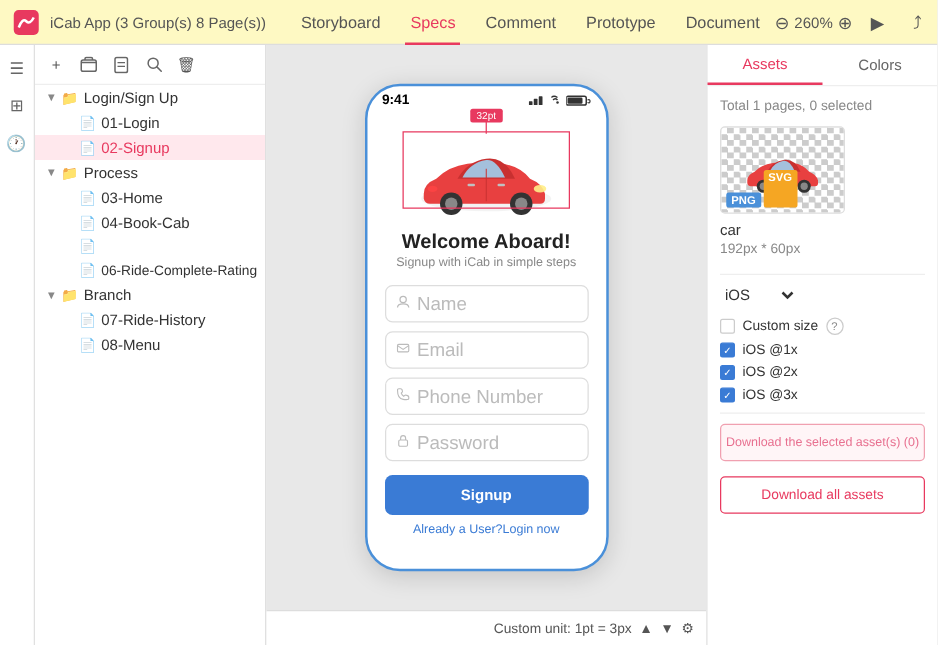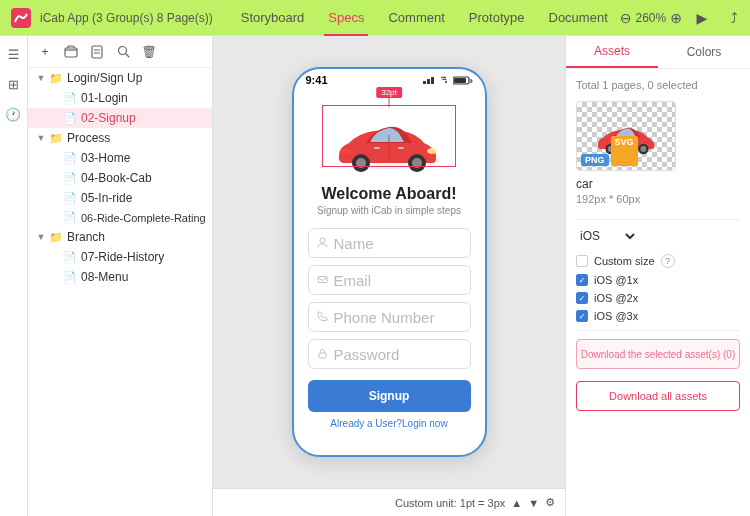--- a/index.html
+++ b/index.html
@@ -1,19 +1,19 @@
 <!DOCTYPE html>
 <html><head>
   <meta charset="utf-8">
   <style>
     * { box-sizing: border-box; margin: 0; padding: 0; }
     body { font-family: -apple-system, BlinkMacSystemFont, 'Segoe UI', sans-serif; font-size: 13px; background: #f0f0f0; width: 750px; height: 516px; overflow: hidden; display: flex; flex-direction: column; }
 
     
-    .top-bar { height: 36px; background: #bef264; border-bottom: 1px solid #ddd; display: flex; align-items: center; padding: 0 10px; gap: 0; }
+    .top-bar { height: 36px; background: #fef9c3; border-bottom: 1px solid #ddd; display: flex; align-items: center; padding: 0 10px; gap: 0; }
     .top-bar-logo { width: 28px; height: 28px; margin-right: 8px; display: flex; align-items: center; justify-content: center; }
     .top-bar-logo svg { width: 22px; height: 22px; }
     .top-bar-title { font-size: 12px; color: #555; margin-right: 16px; white-space: nowrap; }
     .top-nav { display: flex; gap: 0; flex: 1; justify-content: center; align-items: center; }
     .top-nav-item { padding: 0 12px; height: 36px; display: flex; align-items: center; font-size: 13px; color: #555; cursor: pointer; position: relative; }
     .top-nav-item.active { color: #e83a5f; }
     .top-nav-item.active::after { content: ''; position: absolute; bottom: 0; left: 8px; right: 8px; height: 2px; background: #e83a5f; }
     .top-nav-right { display: flex; align-items: center; gap: 8px; }
     .zoom-control { display: flex; align-items: center; gap: 4px; font-size: 12px; color: #555; }
     .icon-btn { width: 24px; height: 24px; border: none; background: none; cursor: pointer; display: flex; align-items: center; justify-content: center; color: #555; font-size: 14px; }
@@ -180,21 +180,20 @@
     <div class="tree-item">
       <span class="indent" style="width:20px;"></span>
       <span class="arrow"></span>
       <span class="item-icon">📄</span>
       <span class="item-label">04-Book-Cab</span>
     </div>
     <div class="tree-item">
       <span class="indent" style="width:20px;"></span>
       <span class="arrow"></span>
       <span class="item-icon">📄</span>
-      <span class="item-label">05-In-ride</span>
     </div>
     <div class="tree-item">
       <span class="indent" style="width:20px;"></span>
       <span class="arrow"></span>
       <span class="item-icon">📄</span>
       <span class="item-label" style="font-size:11px;">06-Ride-Complete-Rating</span>
     </div>
     <div class="tree-item">
       <span class="indent" style="width:6px;"></span>
       <span class="arrow">▼</span>

